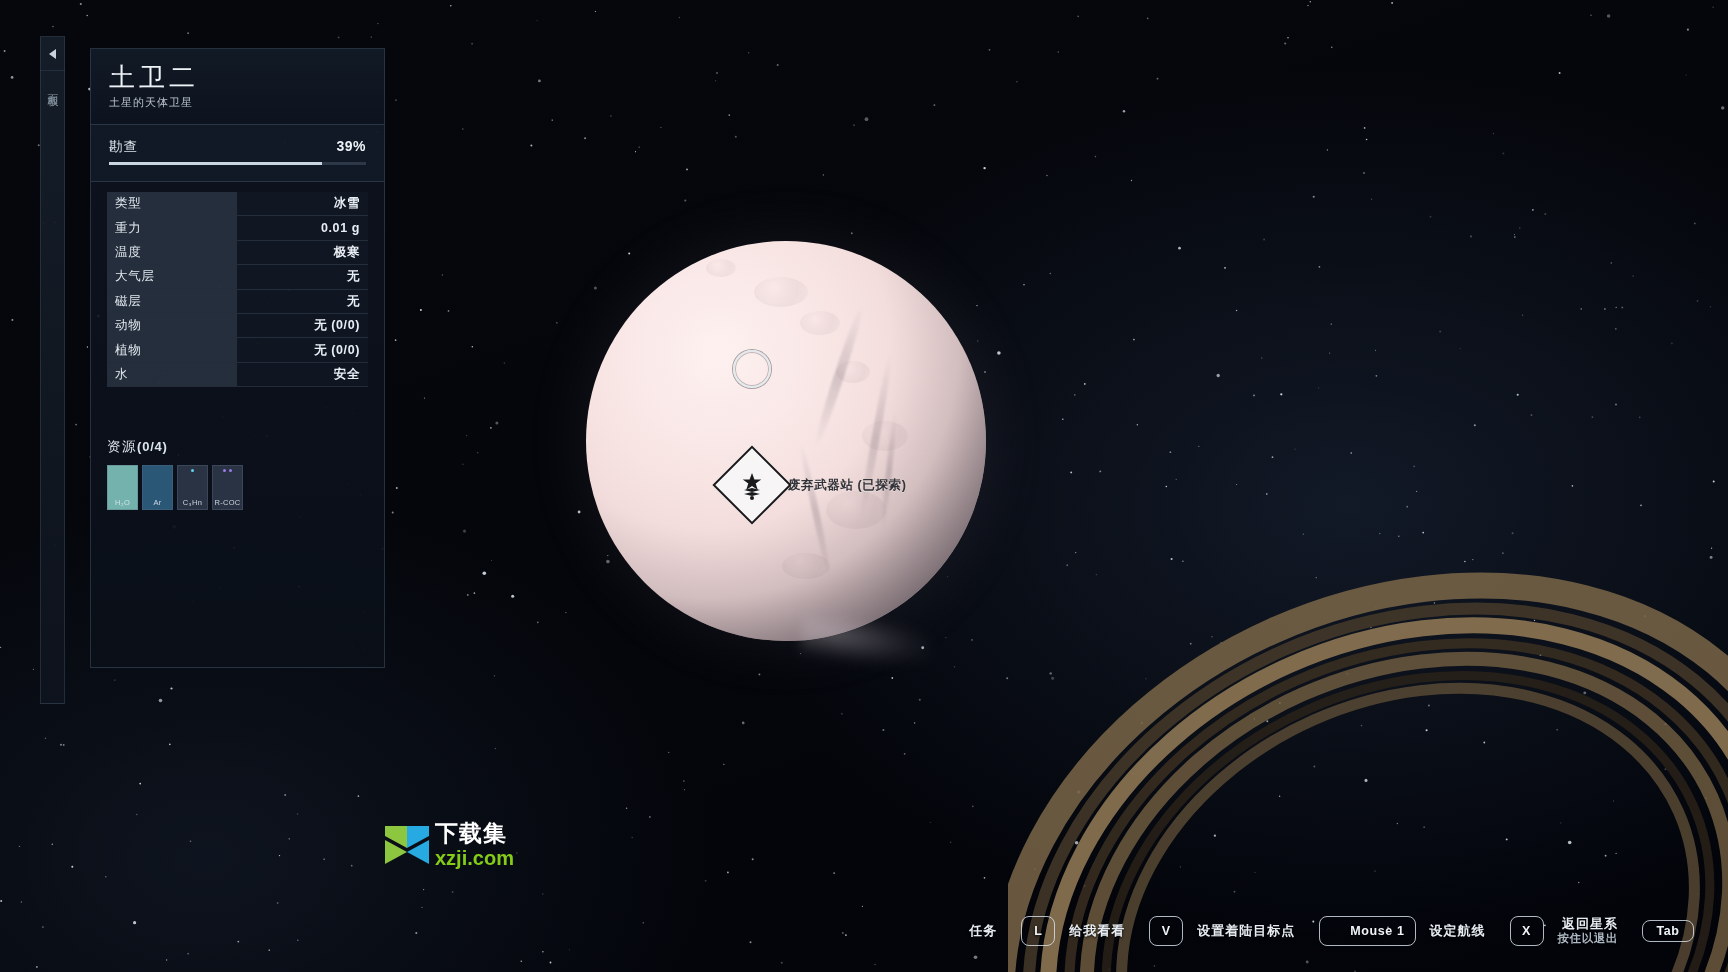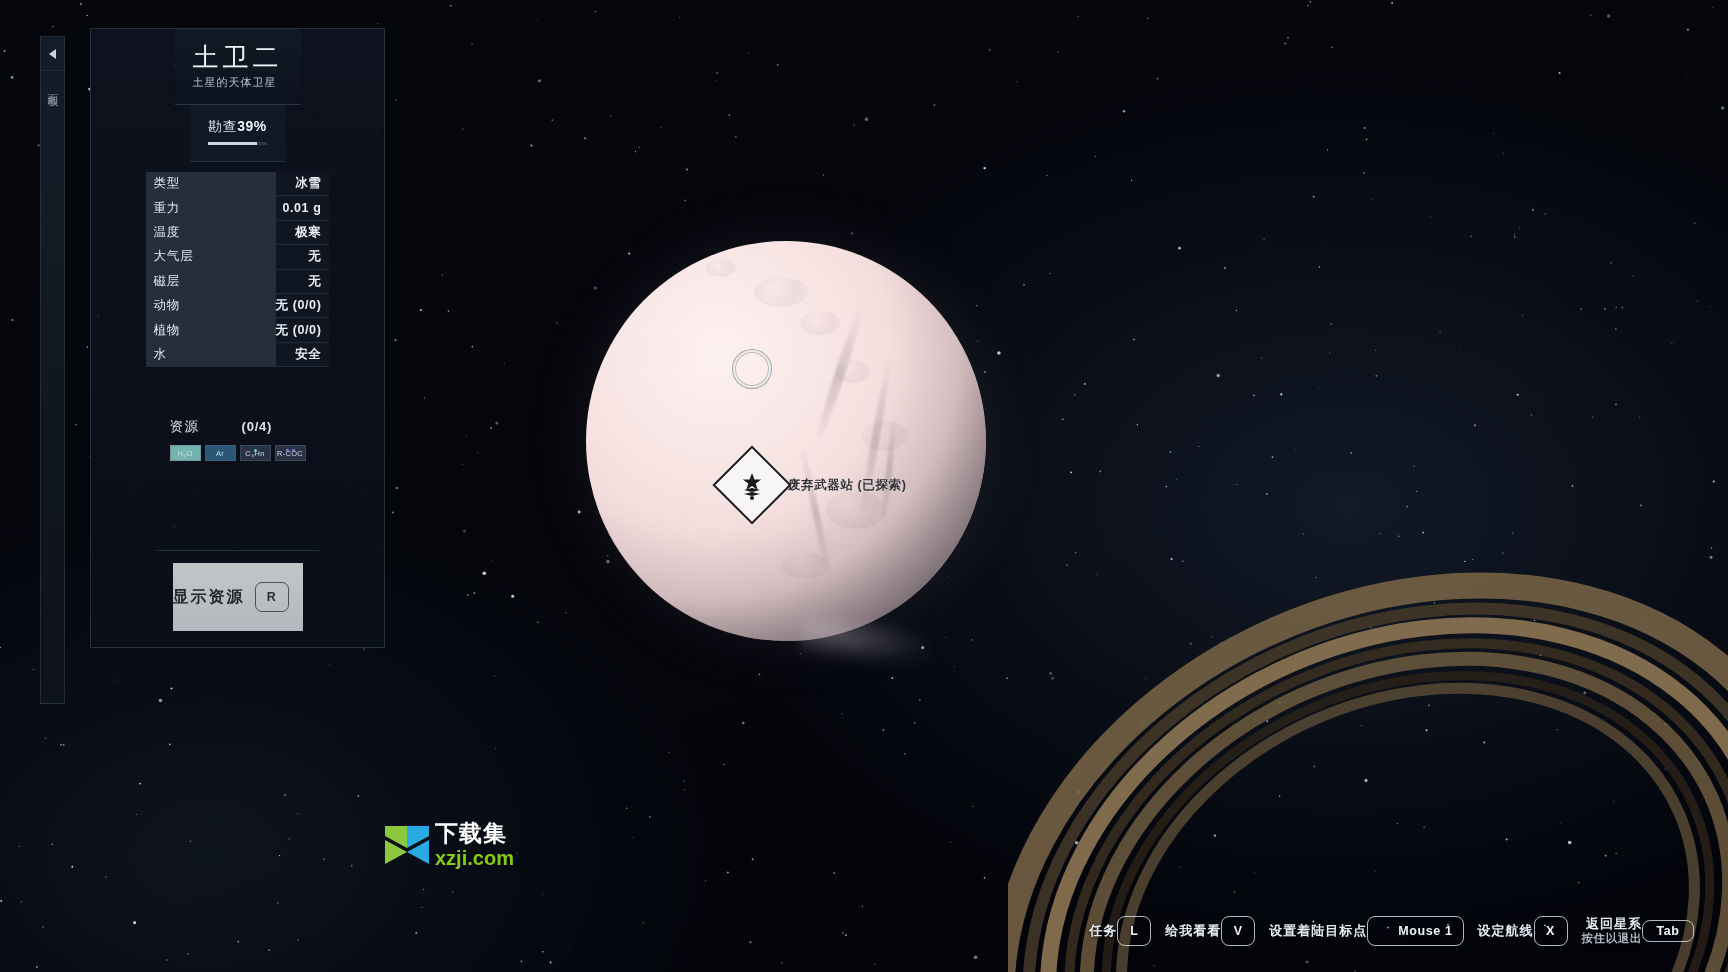--- a/index.html
+++ b/index.html
@@ -105,25 +105,25 @@
     border-right:7px solid #c8d2dc;
   }
   #rail-vert-label {
     margin-top:14px;
     writing-mode:vertical-rl;
     font-size:11px; letter-spacing:2px; color:#8c9aa8;
   }
 
   
   #panel {
-    position:absolute; left:90px; top:28px;
+    position:absolute; left:90px; top:48px;
     width:295px; height:620px;
     background:linear-gradient(180deg, rgba(14,20,31,0.93), rgba(10,15,24,0.93));
     border:1px solid rgba(74,92,112,0.45);
-    display:flex; flex-direction:column;align-items:center;
+    display:flex; flex-direction:column;
   }
   #panel-header {
     padding:15px 18px 12px 18px;
     border-bottom:1px solid rgba(74,92,112,0.45);
     background:linear-gradient(180deg, rgba(18,26,38,0.9), rgba(13,19,30,0.9));
     height:76px;
   }
   #planet-title {
     font-size:26px; font-weight:300; letter-spacing:4px; color:#eef3f7; line-height:1.05;
   }
@@ -154,26 +154,26 @@
     background:rgba(52,64,80,0.62);
     font-size:12.5px; letter-spacing:.8px; color:#e2e9f0;
   }
   .stat-val {
     flex:1; display:flex; align-items:center; justify-content:flex-end; padding-right:8px;
     background:rgba(19,27,40,0.5);
     font-size:12.5px; font-weight:bold; letter-spacing:.6px; color:#e8eef4;
   }
 
   #res-block { padding:12px 16px 0 16px; }
-  #res-head { display:flex; align-items:baseline; gap:42px; }
+  #res-head { display:flex; align-items:baseline; }
   #res-title { font-size:13.5px; letter-spacing:1.5px; color:#e2e9f0; }
   #res-count { font-size:13px; font-weight:bold; letter-spacing:.8px; color:#dbe4ec;margin-top:32px; }
   #res-tiles { margin-top:9px; display:flex; gap:4px; }
   .res-tile {
-    width:31px; height:16px; position:relative;
+    width:31px; height:45px; position:relative;
     display:flex; align-items:flex-end; justify-content:center;
     border:1px solid rgba(90,110,132,0.35);
   }
   .res-tile span.sym {
     font-size:7.5px; letter-spacing:.3px; color:rgba(226,235,243,0.85);
     padding-bottom:2px; font-family:"Liberation Sans", sans-serif;
   }
   .res-dots { position:absolute; top:3px; left:0; right:0; display:flex; justify-content:center; gap:3px; }
   .res-dots i { width:3px; height:3px; border-radius:50%; display:block; }
 
@@ -192,21 +192,21 @@
     border:1.5px solid #4b4f55; border-radius:7px;
     display:flex; align-items:center; justify-content:center;
     font-size:12.5px; font-weight:bold; letter-spacing:.5px; color:#2b2e33;
   }
 
   
   #hotbar {
     position:absolute; right:34px; bottom:26px;
     display:flex; align-items:center; gap:14px;
   }
-  .hk { display:flex; align-items:center; gap:0; }
+  .hk { display:flex; align-items:center; gap:24px; }
   .hk-label { font-size:13px; font-weight:bold; letter-spacing:1px; color:#e6ecf2; text-shadow:0 1px 3px rgba(0,0,0,.9); }
   .hk-label.two { display:flex; flex-direction:column; align-items:flex-end; line-height:1.15; }
   .hk-label.two .sub { font-size:11.5px; font-weight:bold; color:#aeb9c4; letter-spacing:.6px; }
   .hk-key {
     min-width:34px; height:30px; padding:0 10px;
     border:1.5px solid rgba(215,226,236,0.82); border-radius:8px;
     display:flex; align-items:center; justify-content:center;
     font-size:12.5px; font-weight:bold; letter-spacing:.6px; color:#eef3f8;
     text-shadow:0 1px 3px rgba(0,0,0,.9);
   }
@@ -750,26 +750,20 @@
             <i style="background: rgb(155, 124, 232);"></i>
             <i style="background: rgb(155, 124, 232);"></i>
           </div>
           <span class="sym">R-COC</span>
         </div>
       </div>
   </div>
 
   <div id="panel-spacer"></div>
 
-  <div id="panel-footer">
-    <div id="show-res-btn">
-      <span id="show-res-label">显示资源</span>
-      <span class="keycap">R</span>
-    </div>
-  </div>
 </div>
 
 <div id="hotbar">
     <div class="hk">
       <div class="hk-label">任务</div>
       <div class="hk-key">L</div>
     </div>
     <div class="hk">
       <div class="hk-label">给我看看</div>
       <div class="hk-key">V</div>

